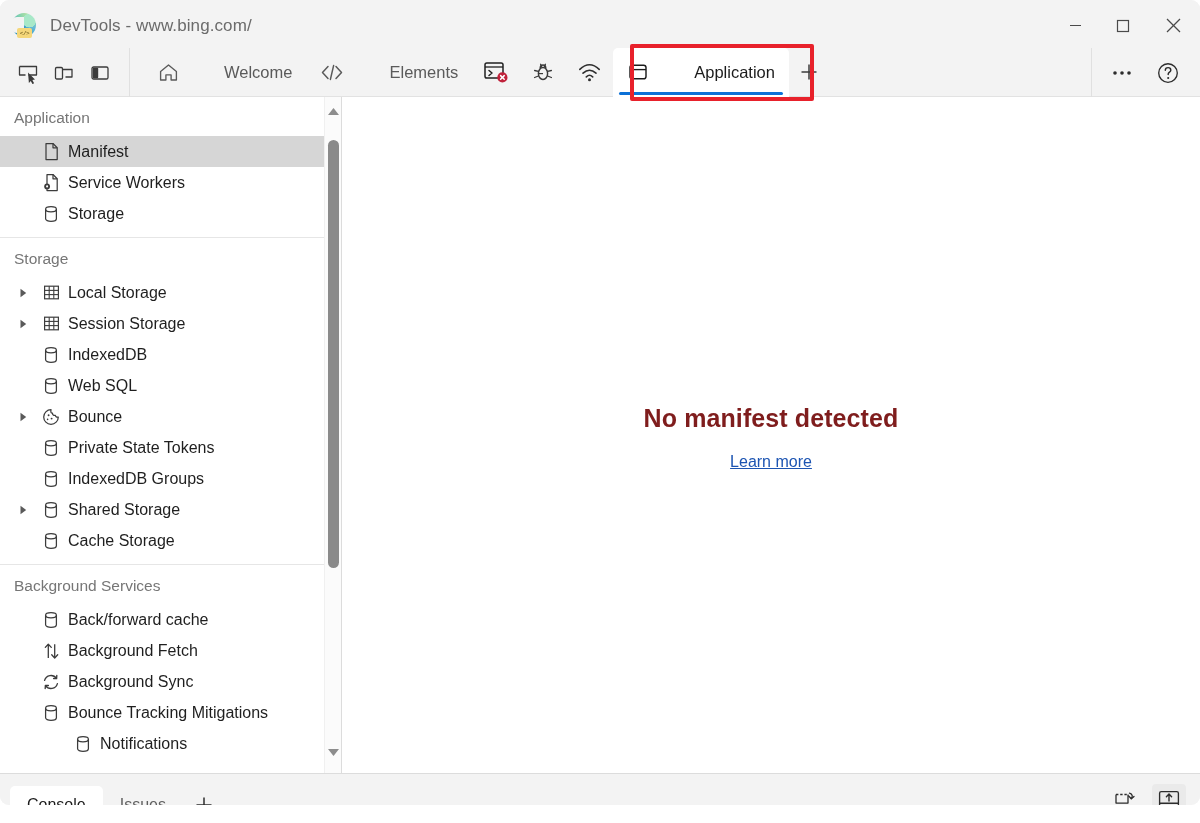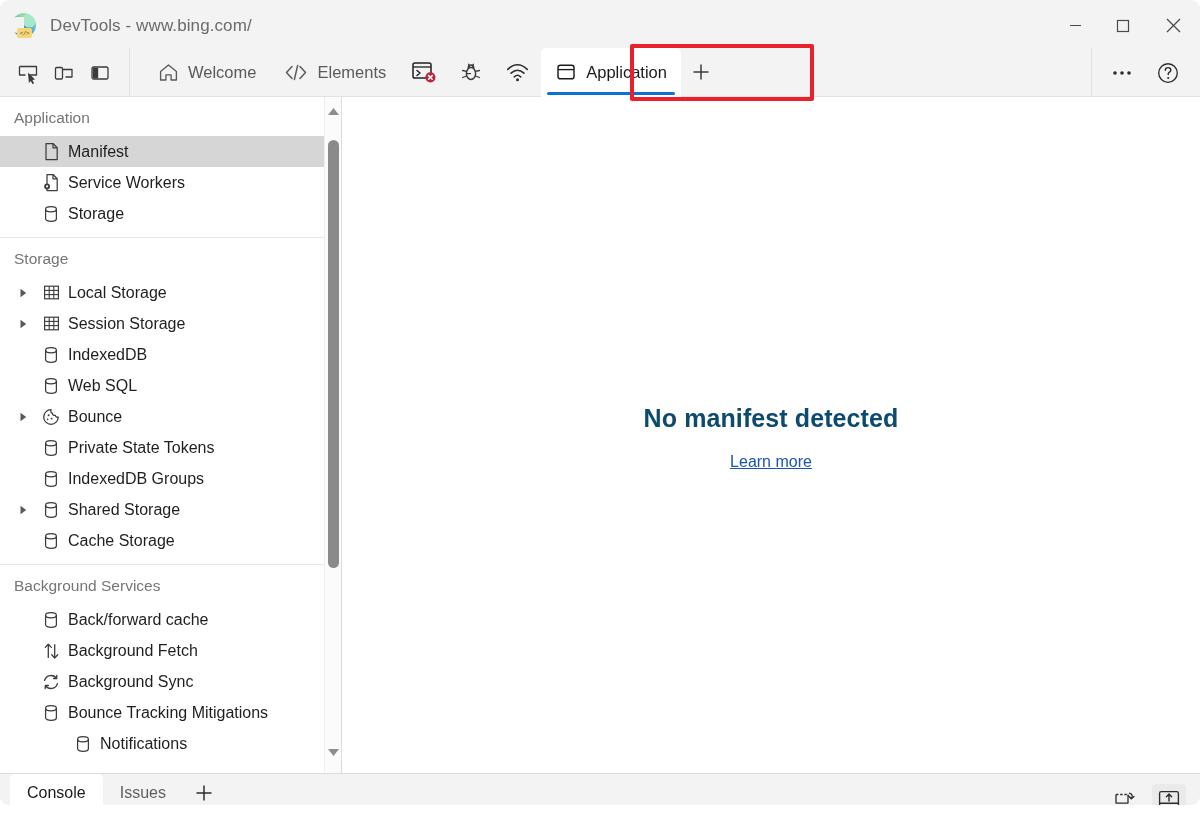--- a/index.html
+++ b/index.html
@@ -91,21 +91,21 @@
   .tabs {
     display: flex; align-items: center; height: 49px;
     padding-left: 14px; gap: 0px;
   }
   .tab {
     height: 49px; padding: 0 14px;
     display: flex; align-items: center; gap: 9px;
     font-size: 16.5px; color: #5a5a5a; white-space: nowrap;
     position: relative;
   }
-  .tab .tlabel { line-height: 1; }
+  .tab .tlabel { line-height: 1; margin-left: 36px; }
   .tab.icon-only { padding: 0 11px; }
   .tab.active {
     background: #ffffff; color: #1b1b1b;
     border-radius: 5px 5px 0 0;
   }
   .tab.active .tunderline {
     position: absolute; left: 6px; right: 6px; bottom: 2px;
     height: 3px; border-radius: 2px; background: #0c71d7;
   }
   .tab-plus {
@@ -199,40 +199,40 @@
 
   
   .main {
     flex: 1; height: 676px; background: #ffffff;
     display: flex; flex-direction: column;
     align-items: center; justify-content: center;
     position: relative;
   }
   .empty-wrap { margin-top: -20px; text-align: center; }
   .empty-title {
-    font-size: 25px; font-weight: bold; color: #0c4a6e;
+    font-size: 25px; font-weight: bold; color: #7f1d1d;
     letter-spacing: .1px;
     margin-top: 24px;
   }
   .empty-link {
     display: inline-block; margin-top: 20px;
     font-size: 16px; color: #1c54b2;
     text-decoration: underline;
   }
 
   
   .drawer {
     position: absolute; left: 0; top: 773px;
     width: 1200px; height: 50px;
     background: #f3f3f3;
     border-top: 1px solid #dcdcdc;
     display: flex; align-items: center;
     border-radius: 0 0 9px 9px;
   }
-  .dtabs { display: flex; align-items: flex-start; padding-left: 10px; height: 50px; }
+  .dtabs { display: flex; align-items: flex-end; padding-left: 10px; height: 50px; }
   .dtab {
     height: 38px; padding: 0 17px;
     display: flex; align-items: center;
     font-size: 16px; color: #5f5f5f; border-radius: 5px;
   }
   .dtab.active { background: #ffffff; color: #1b1b1b; }
   .dplus {
     width: 42px; height: 38px;
     display: flex; align-items: center; justify-content: center;
     color: #2c2c2c;

